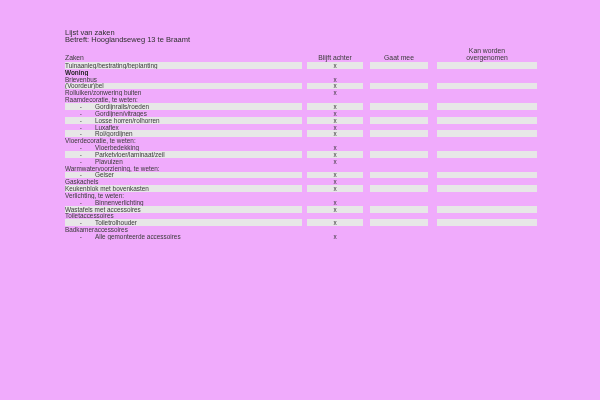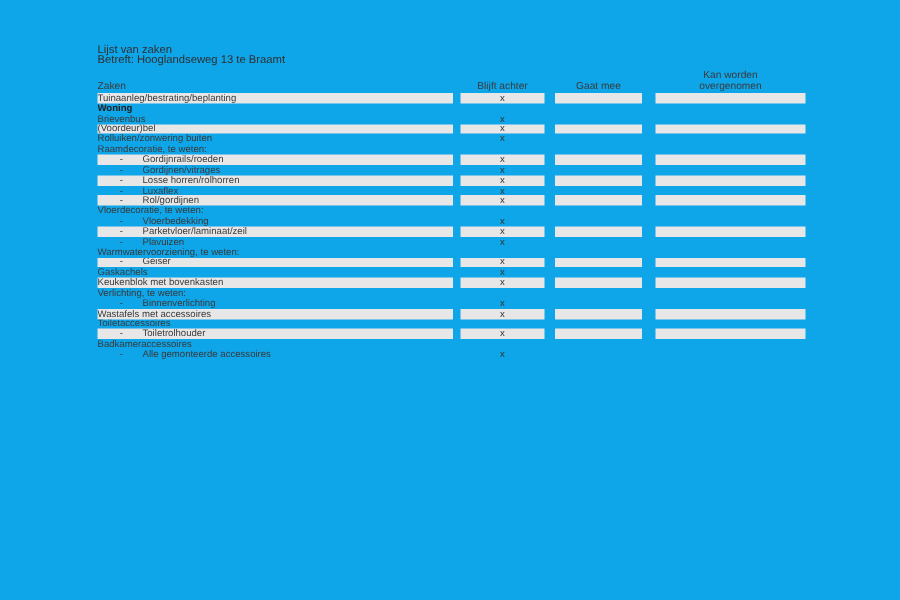--- a/index.html
+++ b/index.html
@@ -2,21 +2,21 @@
 <html style="--stripe: #e7e7e7;"><head>
 <meta charset="utf-8">
 <style>
   html,body{margin:0;padding:0;}
   body{
     width:600px;height:400px;position:relative;overflow:hidden;
     background:#ffffff;
     font-family:"Liberation Sans", sans-serif;
     color:#3a3a3a;
   }
-  .page{position:absolute;inset:0;background:#0ea5e9;}
+  .page{position:absolute;inset:0;background:#f0abfc;}
   .doc-title{position:absolute;left:65px;top:28px;font-size:7.5px;color:#2f2f2f;}
   .doc-subject{position:absolute;left:65px;top:35px;font-size:7.5px;color:#2f2f2f;}
 
   .hdr-row{
     position:absolute;left:65px;top:45px;width:472px;height:16px;
     display:flex;align-items:flex-end;font-size:6.8px;color:#3a3a3a;
   }
   .c1{width:237px;margin-right:5px;}
   .c2{width:56px;margin-right:7px;text-align:center;}
   .c3{width:58px;margin-right:9px;text-align:center;}

